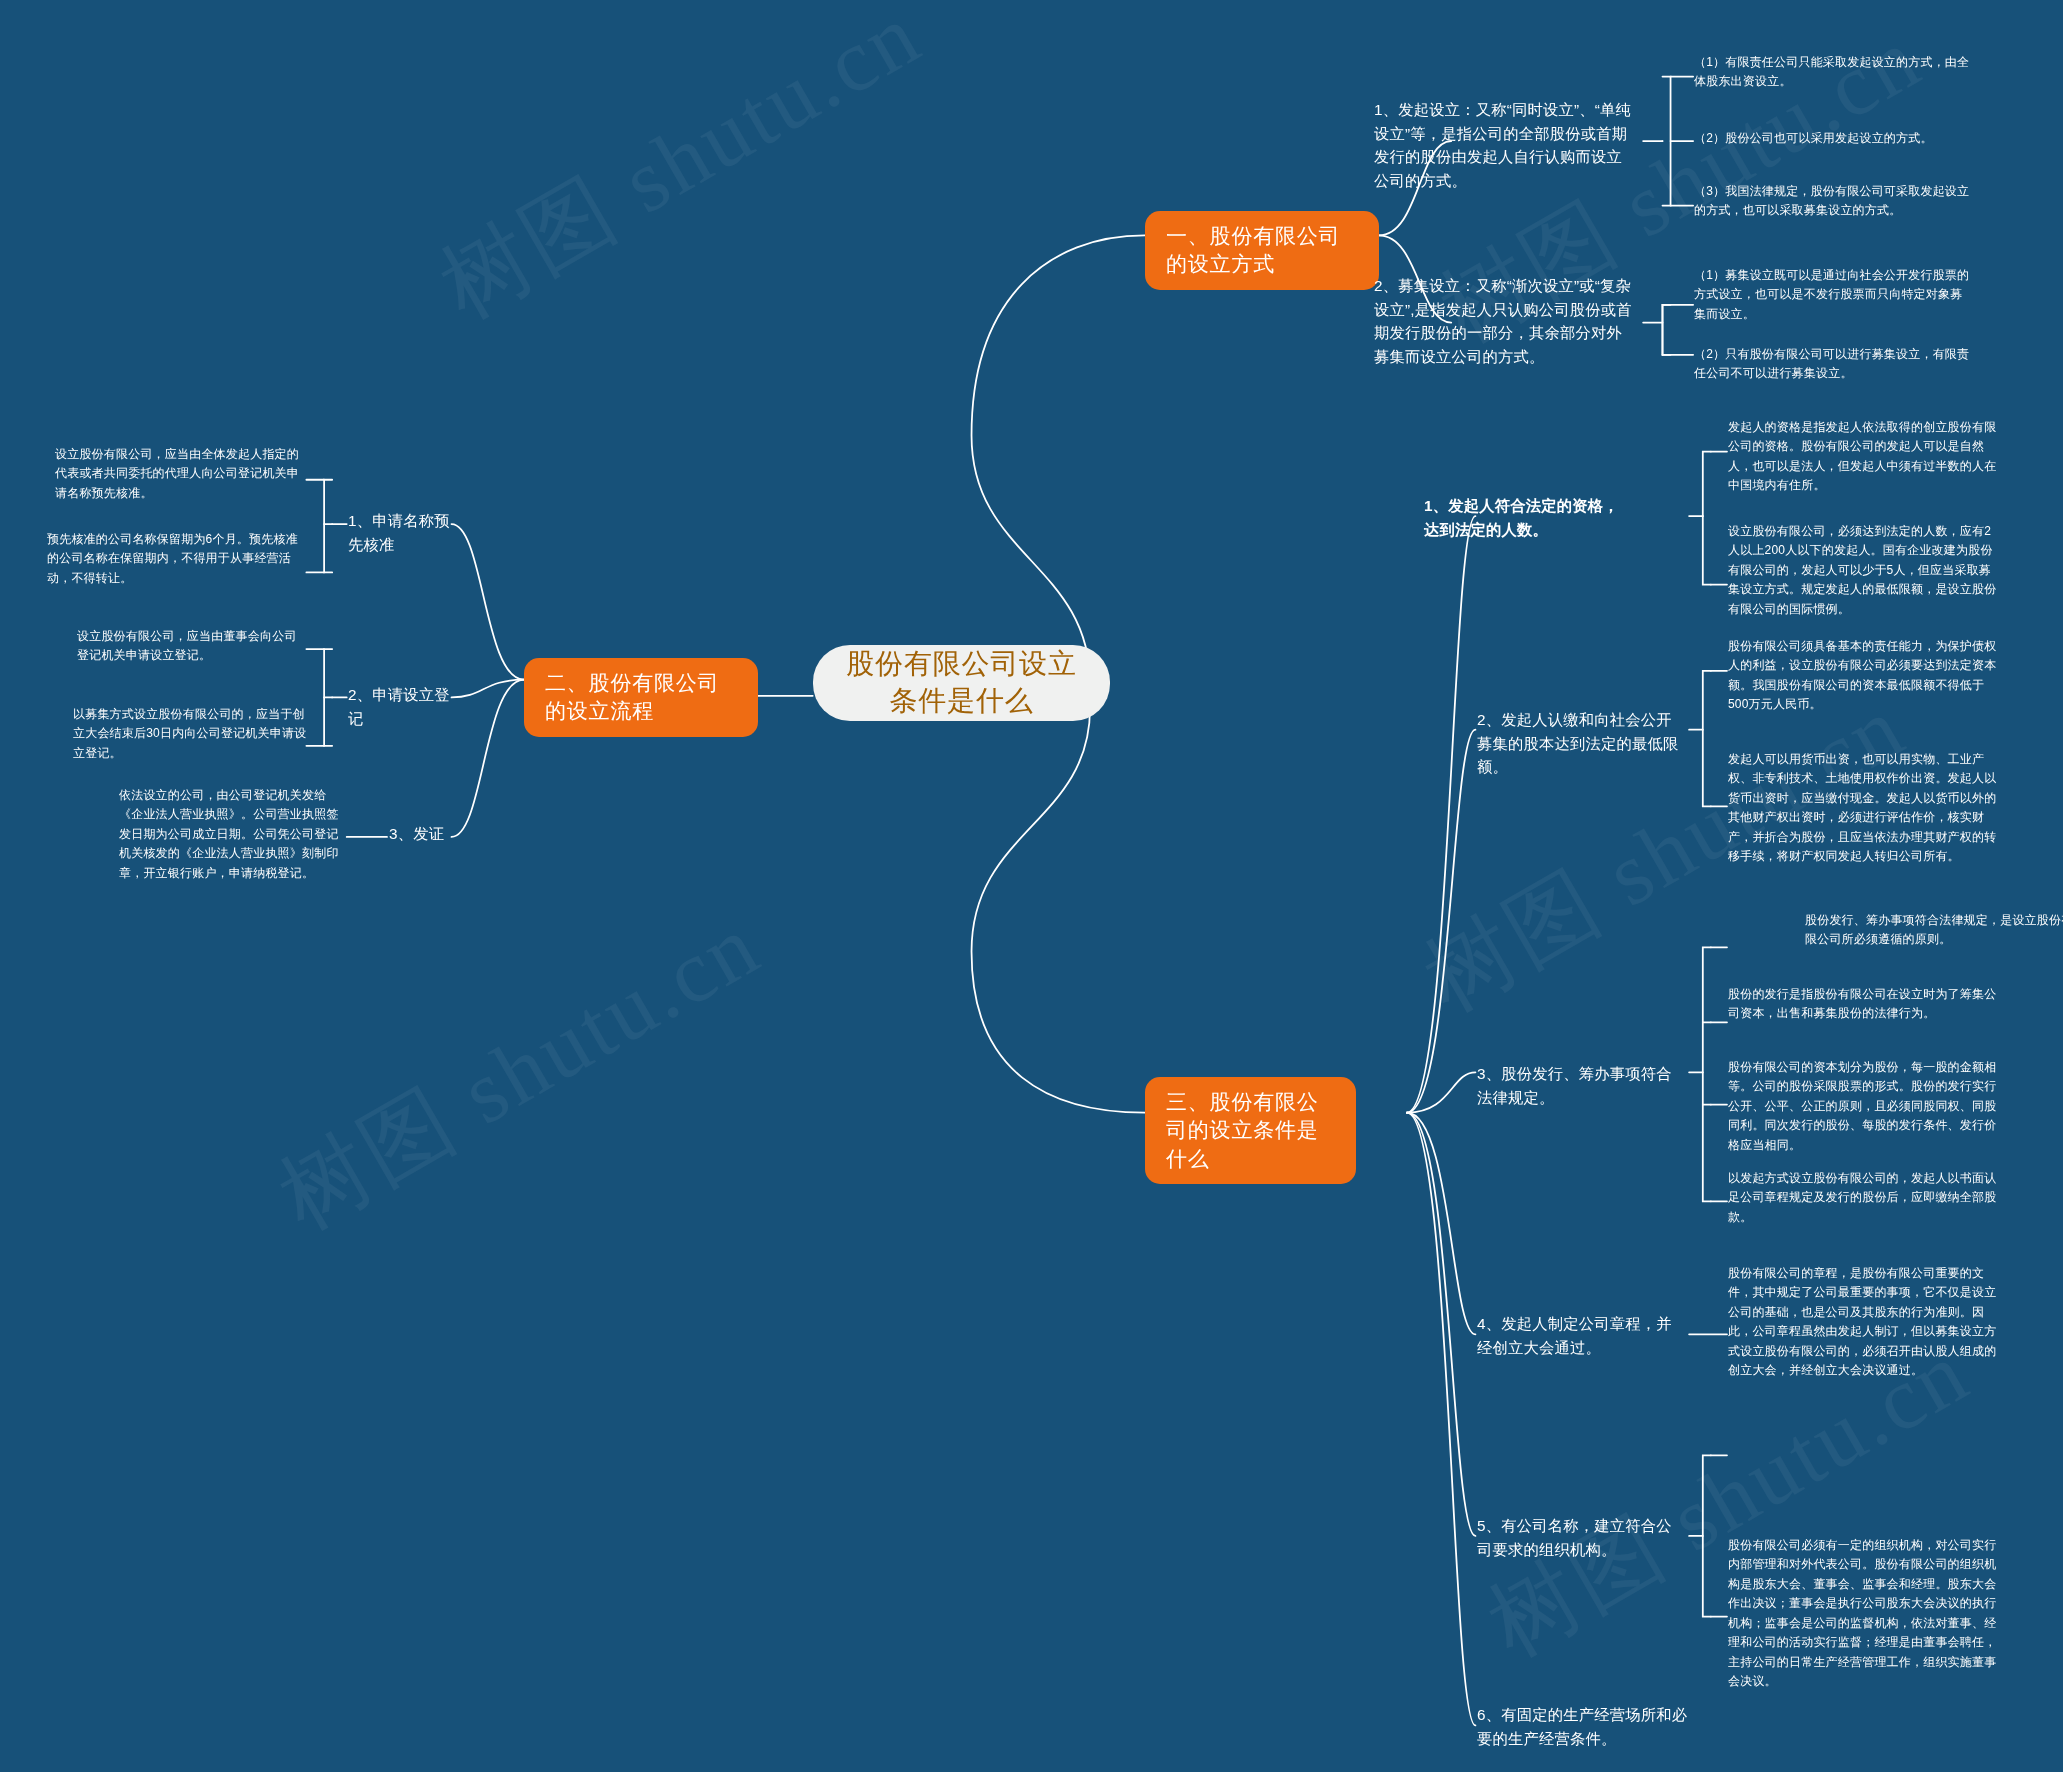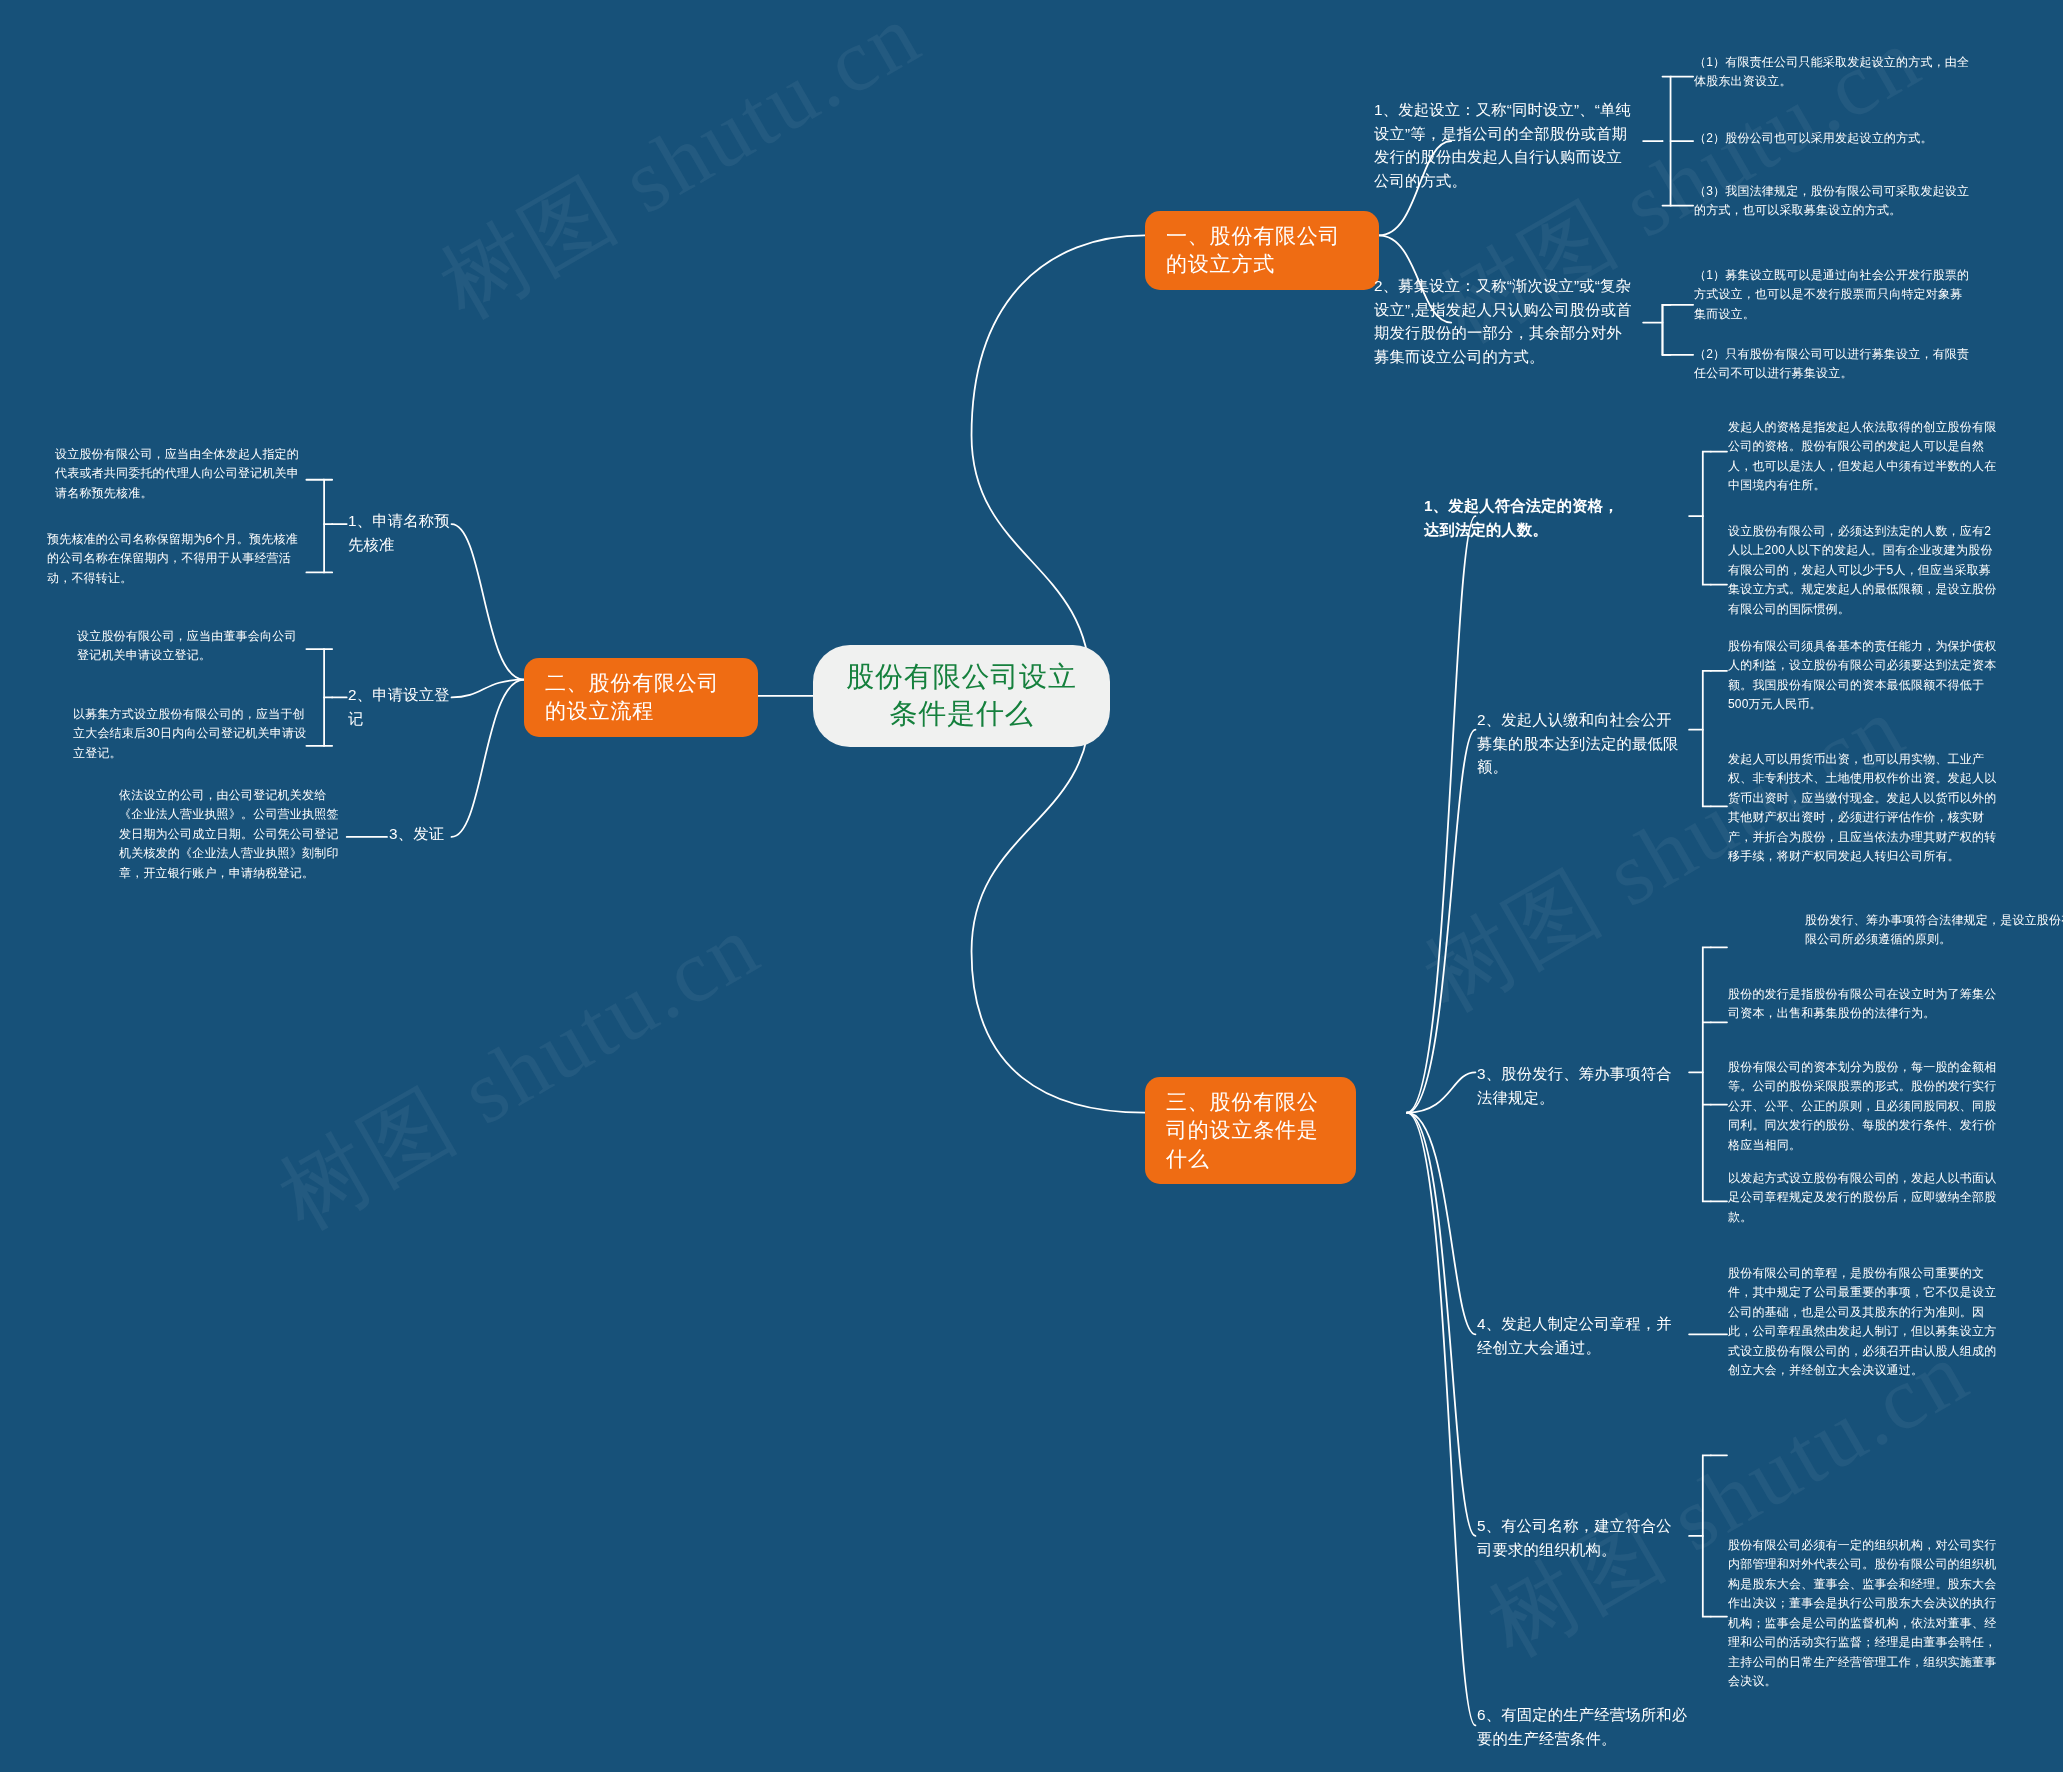--- a/index.html
+++ b/index.html
@@ -17,22 +17,22 @@
       transform:rotate(-30deg);transform-origin:left top;
       pointer-events:none;user-select:none;}
 
   svg.links{position:absolute;left:0;top:0;width:2064px;height:1773px;
             pointer-events:none;}
 
   .node{position:absolute;box-sizing:border-box;}
 
   
   .root{
-    background:#f0f1f0;color:#15803d;border-radius:37px;
-    width:297px;padding:14px 21px;text-align:center;
+    background:#f0f1f0;color:#a16207;border-radius:37px;
+    width:297px;padding:1px 21px;text-align:center;
     font-size:28px;line-height:1.32;letter-spacing:0.8px;
   }
   
   .branch{
     background:#ef6c13;color:#ffffff;border-radius:15px;
     padding:11.3px 21px;font-size:21px;line-height:1.34;
     letter-spacing:0.8px;box-sizing:border-box;
   }
   
   .txt{font-size:12px;line-height:1.62;letter-spacing:0.2px;

